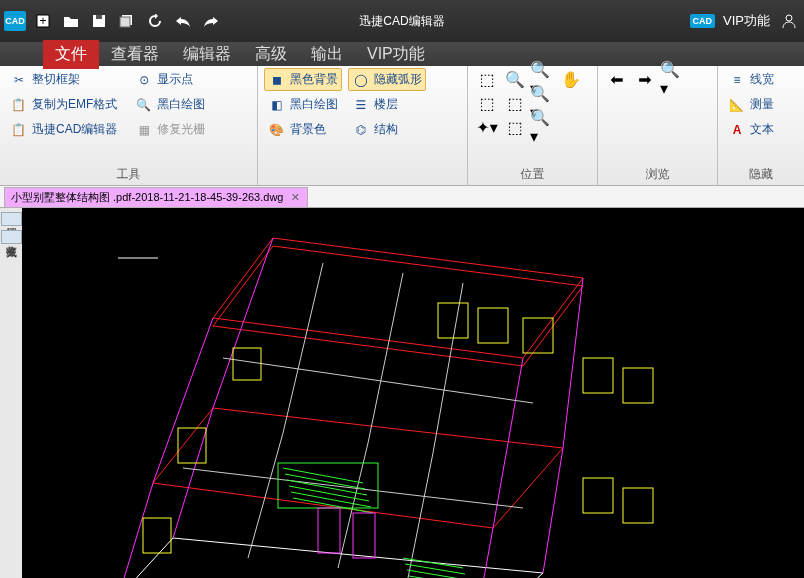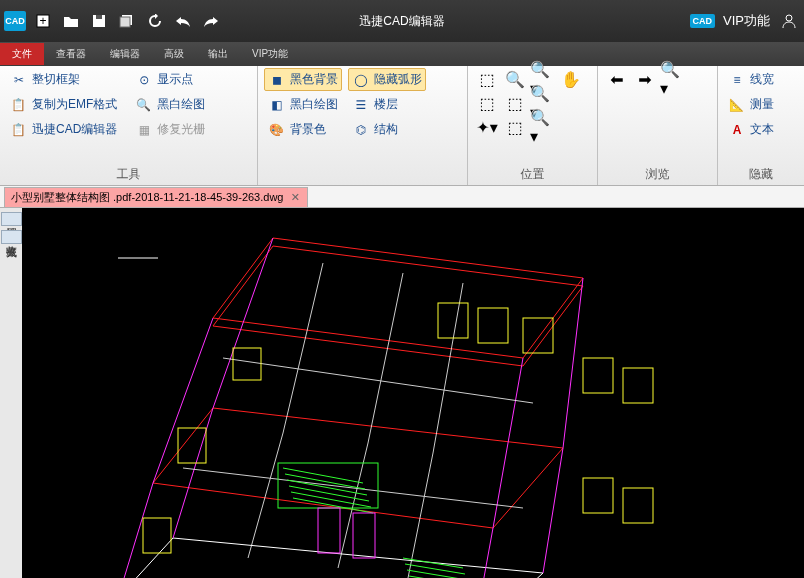--- a/index.html
+++ b/index.html
@@ -5,37 +5,37 @@
 * { margin: 0; padding: 0; box-sizing: border-box; font-family: "Microsoft YaHei", sans-serif; }
 body { width: 804px; height: 578px; background: #fff; overflow: hidden; }
 
 .titlebar { height: 42px; background: linear-gradient(#3a3a3a,#2a2a2a); display: flex; align-items: center; color: #fff; font-size: 13px; padding: 0 4px; }
 .titlebar .tb-left { display: flex; gap: 6px; align-items: center; }
 .titlebar .tb-icon { width: 22px; height: 20px; display: flex; align-items: center; justify-content: center; border-radius: 2px; }
 .titlebar .cad-badge { background: #0a9fd8; color: #fff; font-size: 9px; font-weight: bold; padding: 2px 3px; border-radius: 2px; }
 .titlebar .app-title { position: absolute; left: 50%; transform: translateX(-50%); font-size: 12px; }
 .titlebar .tb-right { margin-left: auto; display: flex; gap: 8px; align-items: center; }
 
-.menubar { height: 24px; background: linear-gradient(#4a4a4a,#3a3a3a); display: flex; align-items: center; color: #ddd; font-size: 10px; }
+.menubar { height: 24px; background: linear-gradient(#4a4a4a,#3a3a3a); display: flex; align-items: center; color: #ddd; font-size: 16px; padding-left: 43px; }
 .menubar .menu-item { padding: 4px 12px; cursor: pointer; }
 .menubar .menu-item.active { background: #c62828; color: #fff; }
 
 .ribbon { height: 120px; background: linear-gradient(#fdfdfd,#e8e8e8); border-bottom: 1px solid #b0b0b0; display: flex; }
 .ribbon-group { border-right: 1px solid #c0c0c0; display: flex; flex-direction: column; padding: 2px 6px 0 6px; }
 .ribbon-group-body { flex: 1; display: flex; flex-direction: column; gap: 2px; }
 .ribbon-group-label { text-align: center; font-size: 12px; color: #555; padding: 2px 0; font-family: Liberation Serif, serif; }
 .rbtn { display: flex; align-items: center; gap: 4px; font-size: 12px; color: #1a4b8c; padding: 3px 4px; cursor: pointer; white-space: nowrap; }
 .rbtn.pressed { background: #ffe9a8; border: 1px solid #e0b050; border-radius: 2px; padding: 2px 3px; }
 .rbtn.disabled { color: #999; }
 .ricon { width: 18px; height: 16px; display: inline-flex; align-items: center; justify-content: center; }
 .ribbon-row { display: flex; gap: 2px; }
 .smallbtn { width: 26px; height: 22px; display: flex; align-items: center; justify-content: center; cursor: pointer; }
 
 .tabstrip { height: 22px; background: #f4f4f4; border-bottom: 1px solid #b0b0b0; display: flex; align-items: center; font-size: 11px; }
-.doctab { background: #fca5a5; border: 1px solid #b0b0b0; border-bottom: none; padding: 2px 6px; display: flex; align-items: center; gap: 6px; margin-left: 4px; }
+.doctab { background: #f0abfc; border: 1px solid #b0b0b0; border-bottom: none; padding: 2px 6px; display: flex; align-items: center; gap: 6px; margin-left: 4px; }
 .doctab .close { width: 12px; height: 12px; display: flex; align-items: center; justify-content: center; color: #666; cursor: pointer; font-size: 11px; }
 
 .workspace { display: flex; height: 386px; background: #000; }
 .side-tabs { width: 22px; background: #e8e8e8; display: flex; flex-direction: column; align-items: center; padding-top: 4px; }
 .side-tab { writing-mode: vertical-rl; font-size: 11px; padding: 6px 2px; color: #333; background: #d8e4f0; border: 1px solid #9ab; margin-bottom: 4px; cursor: pointer; }
 .canvas { flex: 1; background: #000; position: relative; overflow: hidden; }
 .canvas svg { width: 100%; height: 100%; }
 </style>
 </head>
 <body>

